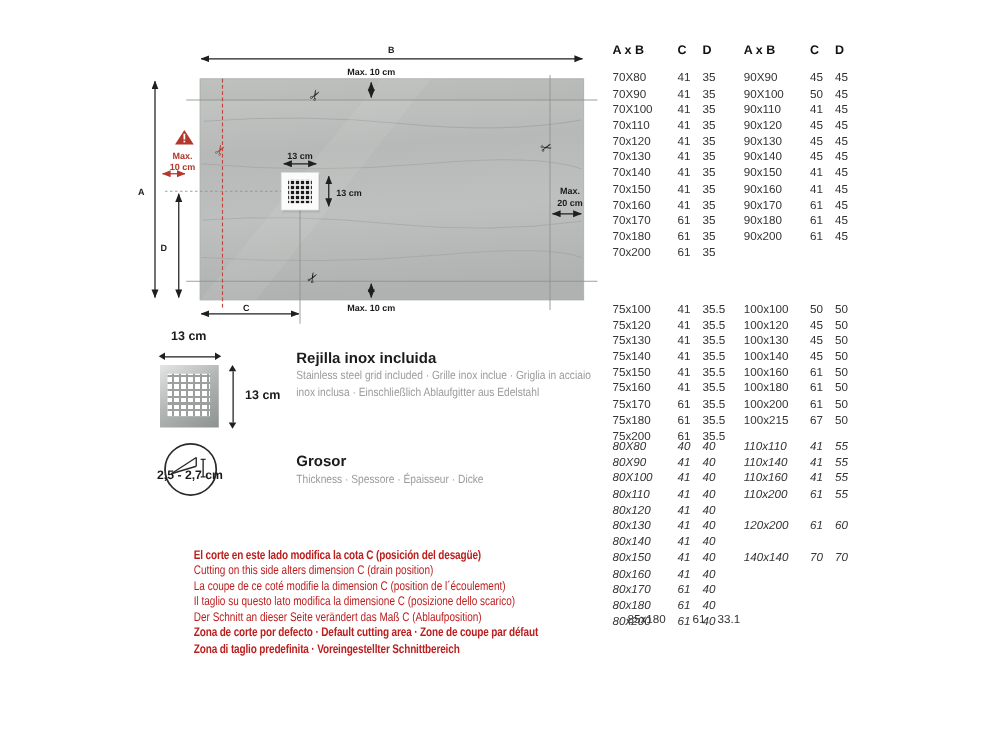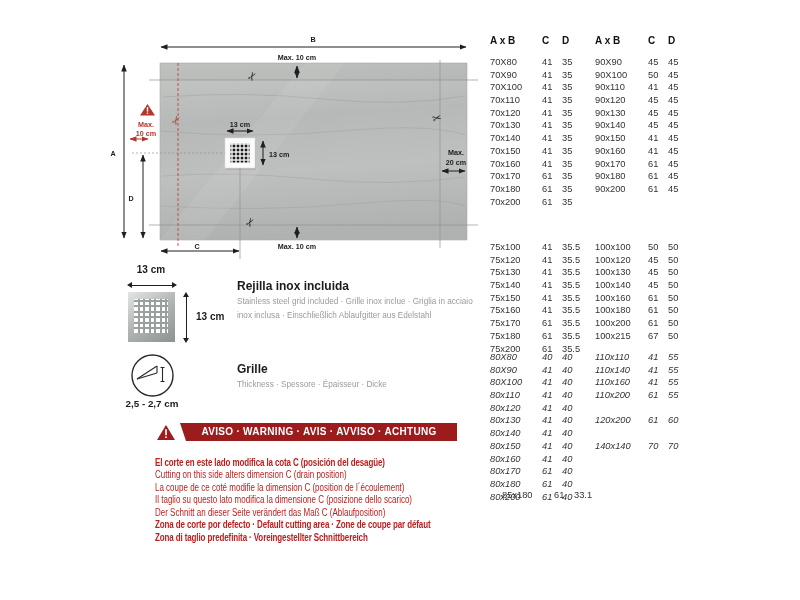--- a/index.html
+++ b/index.html
@@ -162,34 +162,25 @@
     <circle cx="22.5" cy="22.5" r="20.5" fill="none" stroke="#2a2a2a" stroke-width="1.4"></circle>
     <g stroke="#2a2a2a" stroke-width="1.1" fill="none">
       <path d="M7,26 L27,13"></path>
       <path d="M7,26 L27,20"></path>
       <path d="M27,13 L27,20"></path>
       <path d="M32.5,14.5 L32.5,28.5"></path>
       <path d="M30.5,14.5 L34.5,14.5"></path>
       <path d="M30.5,28.5 L34.5,28.5"></path>
     </g>
   </svg>
-  <div class="lbl-b" style="left:118px;top:398px;width:68px;text-align:center;font-size:9.8px;">2,5 - 2,7 cm</div>
-  <div class="sec-title" style="left:237px;top:362px;">Grille</div>
+  <div class="lbl-b" style="left:118px;top:375px;width:68px;text-align:center;font-size:9.8px;">2,5 - 2,7 cm</div>
+  <div class="sec-title" style="left:237px;top:362px;">Grosor</div>
   <div class="sec-sub" style="left:237px;top:377px;width:276px;">Thickness · Spessore · Épaisseur · Dicke</div>
 
   <div id="warning">
-    <div class="warn-bar">
-      <div class="redpart"></div>
-      <svg class="warn-tri" width="18" height="15" viewBox="0 0 18 15">
-        <polygon points="9,0 18,15 0,15" fill="#9e1b1e"></polygon>
-        <rect x="8.2" y="4.2" width="1.6" height="6" fill="#fff"></rect>
-        <rect x="8.2" y="11.4" width="1.6" height="1.6" fill="#fff"></rect>
-      </svg>
-      <span class="htxt">AVISO · WARNING · AVIS · AVVISO · ACHTUNG</span>
-    </div>
     <div class="warn-lines" id="warn-lines">
         <div class="wline wbold">El corte en este lado modifica la cota C (posición del desagüe)</div>
         <div class="wline">Cutting on this side alters dimension C (drain position)</div>
         <div class="wline">La coupe de ce coté modifie la dimension C (position de l´écoulement)</div>
         <div class="wline">Il taglio su questo lato modifica la dimensione C (posizione dello scarico)</div>
         <div class="wline">Der Schnitt an dieser Seite verändert das Maß C (Ablaufposition)</div>
         <div class="wline wbold">Zona de corte por defecto · Default cutting area · Zone de coupe par défaut</div>
         <div class="wline wbold">Zona di taglio predefinita · Voreingestellter Schnittbereich</div>
       </div>
   </div>

